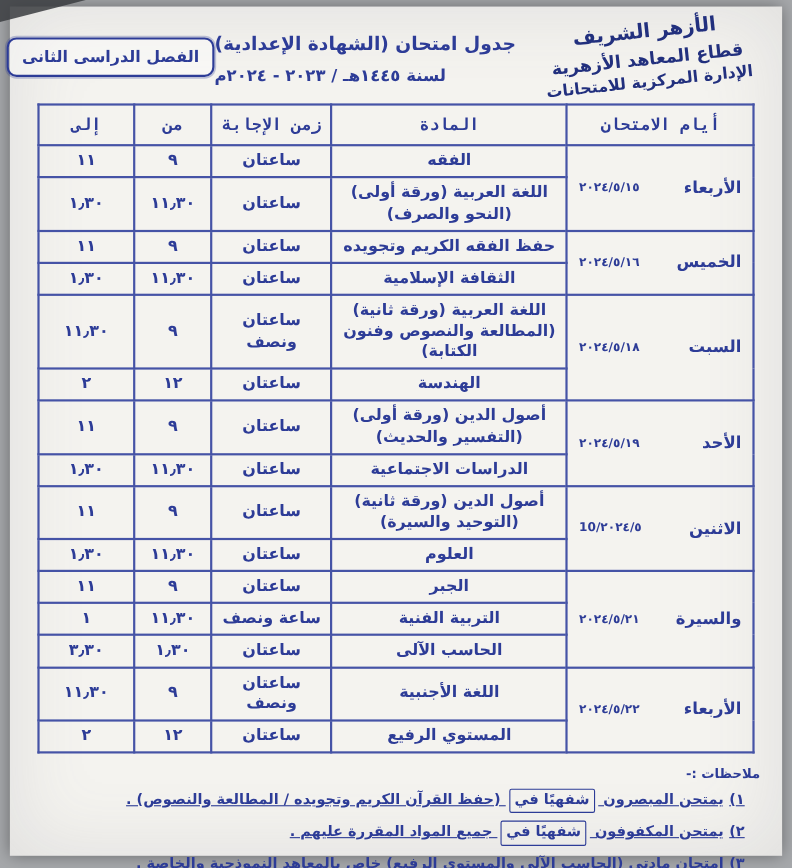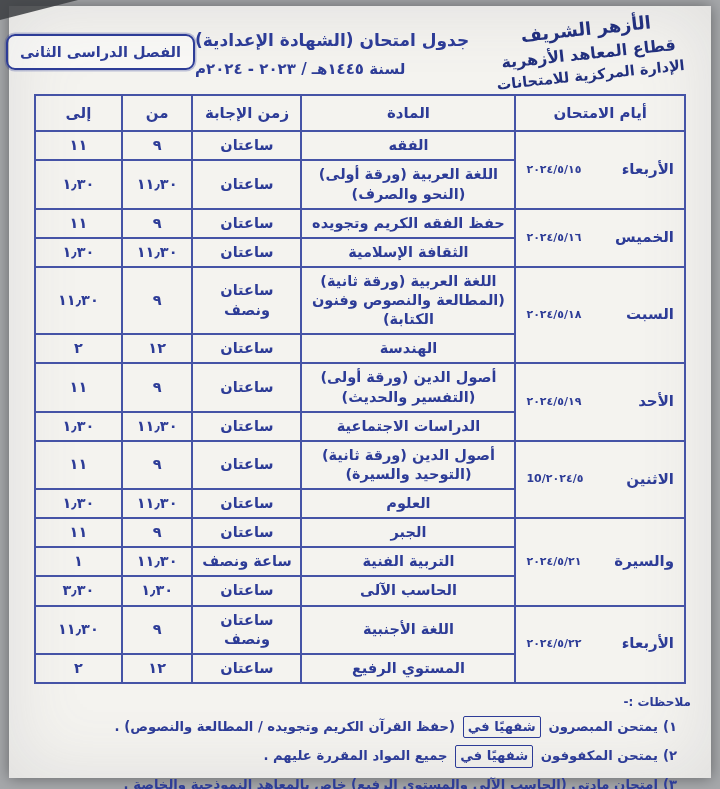--- a/index.html
+++ b/index.html
@@ -48,31 +48,31 @@
   }
   
   table.exam-table{
     border-collapse:collapse;table-layout:fixed;width:652px;
     margin:8px auto 0;
   }
   .exam-table th,.exam-table td{
     border:2px solid var(--line);
     color:var(--ink);font-weight:bold;text-align:center;vertical-align:middle;
   }
-  .exam-table th{font-size:15px;padding:8px 4px;}
+  .exam-table th{font-size:15px;padding:8px 4px;font-family:Liberation Mono, monospace;}
   .exam-table td{font-size:14.5px;padding:4px 4px;line-height:1.32;}
   td.subject-cell{white-space:pre-line;}
   td.day-cell-td{padding:2px 0;}
   .day-wrap{display:flex;justify-content:space-between;align-items:center;padding:0 10px;}
   .day-name{font-size:15px;}
   .day-date{font-size:11px;}
   
   .notes{margin:11px 6px 0 0;font-weight:bold;text-align:right;}
   .notes-title{font-size:12px;}
-  .note-line{font-size:13.2px;margin-top:7px;line-height:1.55;padding-right:14px;}
+  .note-line{font-size:13.2px;margin-top:7px;line-height:1.55;padding-right:14px;text-decoration:underline;}
   .note-num{margin-left:5px;}
   .boxed{
     border:1.6px solid var(--ink);border-radius:2px;
     padding:0 4px;margin:0 3px;display:inline-block;
   }
 </style>
 </head>
 <body>
 
 <div class="scan">

